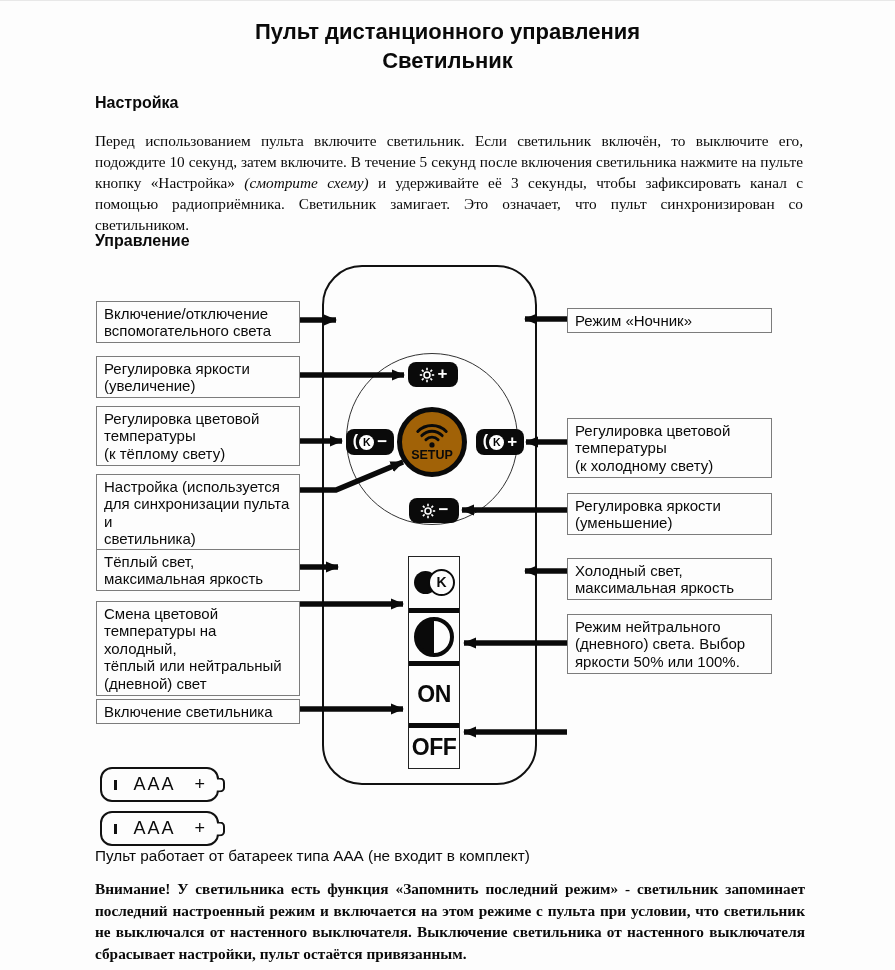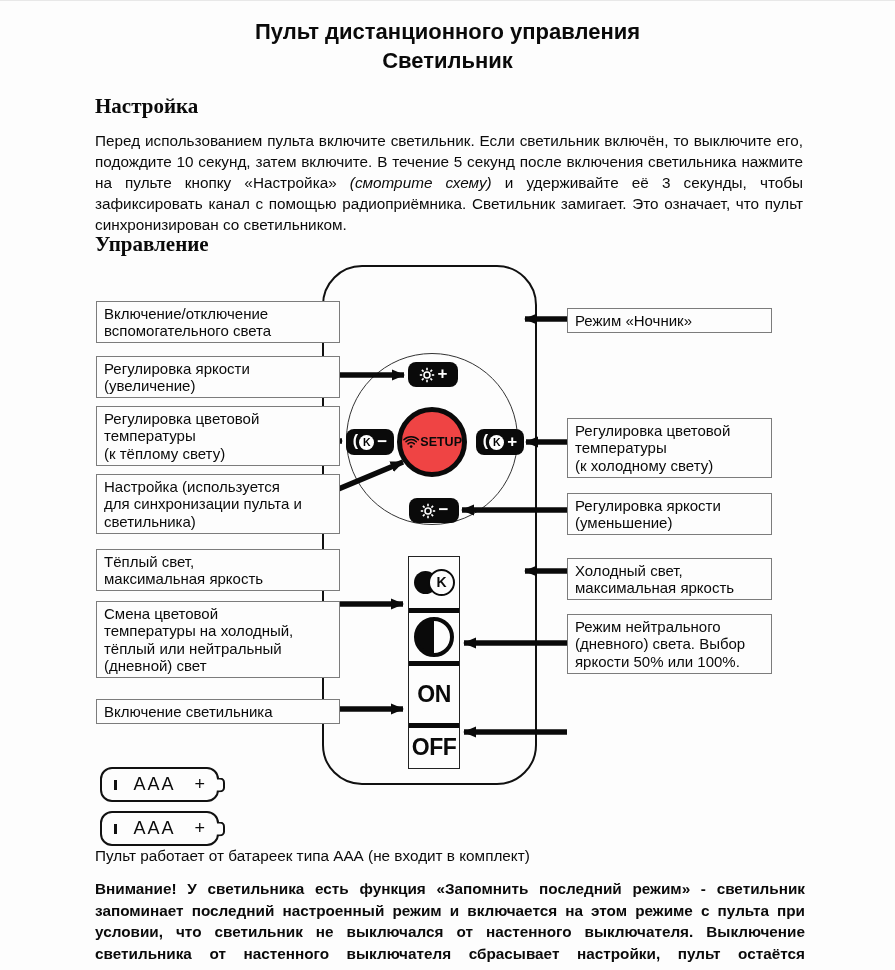--- a/index.html
+++ b/index.html
@@ -6,56 +6,56 @@
   html,body { background:#e8e8e8; }
   .page {
     position:relative; width:895px; height:970px; margin:1px auto;
     background:#fdfdfd; color:#0a0a0a;
     font-family:"Liberation Sans","DejaVu Sans",sans-serif;
     overflow:hidden;
   }
   .abs { position:absolute; }
   .title { top:16px; left:0; width:895px; text-align:center;
            font-size:22px; font-weight:bold; line-height:29px; }
-  .sec-heading { left:95px; font-size:21px; font-weight:bold;font-family:Liberation Serif, serif; }
+  .sec-heading { left:95px; font-size:16px; font-weight:bold; }
   .body-para { left:95px; width:708px; font-size:15.3px; line-height:21px;
-               text-align:justify; }
+               text-align:justify;font-family:Liberation Serif, serif; }
   .body-para i { font-style:italic; }
   .warning { font-weight:bold; line-height:21.5px; }
 
   
   .diagram { top:263px; left:0; width:895px; height:543px; }
   .arrows { position:absolute; top:0; left:0; pointer-events:none; z-index:5; }
   .label {
     position:absolute; z-index:6; background:#fdfdfd;
     border:1px solid #7c7c7c; padding:2.5px 7px;
     font-size:15px; line-height:17.5px; white-space:pre-line;
   }
-  .label.left  { left:96px;  width:244px; }
+  .label.left  { left:96px;  width:204px; }
   .label.right { left:567px; width:205px; }
 
   .remote {
     position:absolute; left:322px; top:1px; width:215px; height:520px;
     border:2.2px solid #111; border-radius:40px; background:#fdfdfd; z-index:1;
   }
   .circle-btn { position:absolute; border:2.4px solid #111; border-radius:50%;
                 background:#fdfdfd; display:flex; align-items:center; justify-content:center; }
   .big-ring { position:absolute; left:346px; top:89px; width:172px; height:172px;
               border:1.6px solid #333; border-radius:50%; z-index:1; }
   .pill { position:absolute; height:26px; background:#0a0a0a; border-radius:8px;
           color:#fff; display:flex; align-items:center; justify-content:center;
           gap:3px; z-index:2; }
   .pill .paren { font-size:16px; font-weight:bold; margin-right:-2px; transform:translateY(-1px); }
   .k-circ { width:15px; height:15px; border-radius:50%; background:#fff; color:#000;
             font-size:10.5px; font-weight:bold; display:flex; align-items:center;
             justify-content:center; }
   .sign { font-size:17px; font-weight:bold; line-height:1; transform:translateY(-1px); }
   .setup-btn { position:absolute; left:397px; top:143px; width:70px; height:70px;
-               border:5px solid #0a0a0a; border-radius:50%; background:#ef4444;
-               display:flex; flex-direction:row; align-items:center;
+               border:5px solid #0a0a0a; border-radius:50%; background:#a16207;
+               display:flex; flex-direction:column; align-items:center;
                justify-content:center; z-index:2; }
   .setup-label { font-size:12.5px; font-weight:bold; letter-spacing:0; margin-top:-1px; }
   .column { position:absolute; left:408px; top:292px; width:52px; height:213px;
             border:1.8px solid #222; background:#fdfdfd; z-index:2;
             display:flex; flex-direction:column; }
   .cell { display:flex; align-items:center; justify-content:center; }
   .cell + .cell { border-top:5px solid #0a0a0a; }
   .cell-onoff { font-size:23px; font-weight:bold; letter-spacing:-0.5px; }
   .ck-icon { position:relative; width:42px; height:27px; }
   .ck-black { position:absolute; left:1px; top:2px; width:23px; height:23px;

